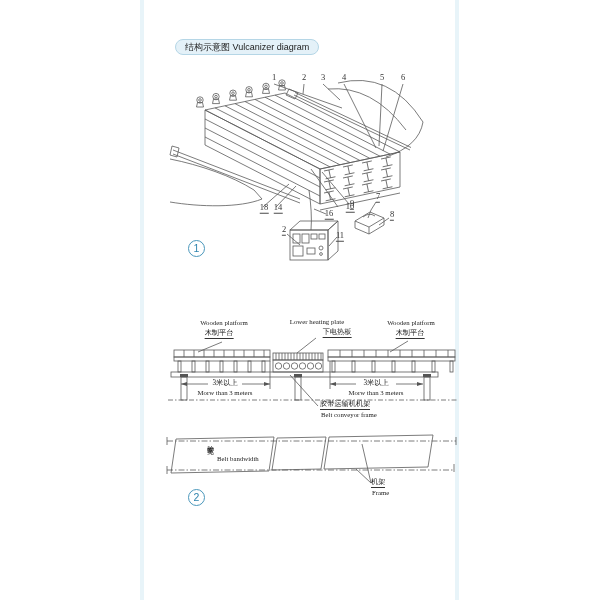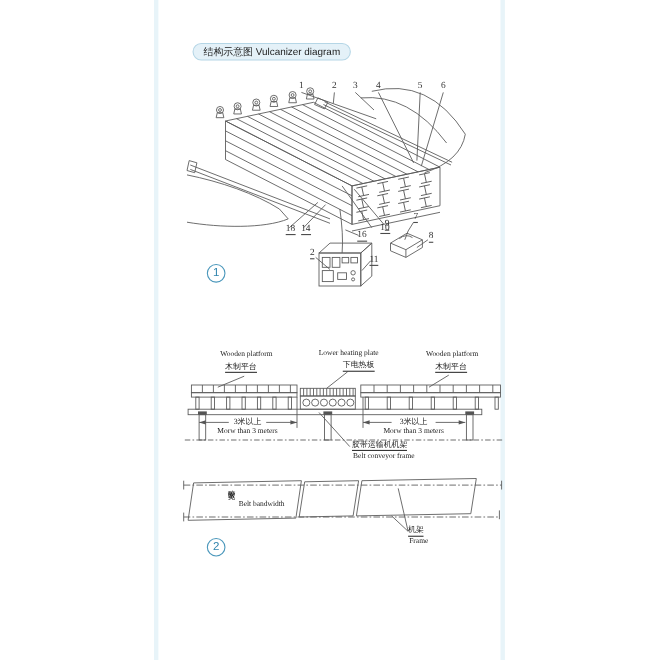--- a/index.html
+++ b/index.html
@@ -192,21 +192,21 @@
       <path d="M162,68 l6,-2 v4 z" fill="#555"></path>
     <line class="st" x1="228" y1="68" x2="255" y2="68"></line>
       <path d="M255,68 l-6,-2 v4 z" fill="#555"></path>
 
     <path class="st" d="M54,26 L30,36 M148,22 L129,37 M240,25 L222,36 M122,59 L150,90"></path>
   </svg>
 
   <div class="lbl c" style="left:224px;top:319px;">Wooden platform</div>
   <div class="lbl c zh u" style="left:219px;top:330px;">木制平台</div>
   <div class="lbl c" style="left:317px;top:318px;">Lower heating plate</div>
-  <div class="lbl c zh u" style="left:326px;top:329px;">下电热板</div>
+  <div class="lbl c zh u" style="left:337px;top:329px;">下电热板</div>
   <div class="lbl c" style="left:411px;top:319px;">Wooden platform</div>
   <div class="lbl c zh u" style="left:410px;top:330px;">木制平台</div>
   <div class="lbl c zh" style="left:225px;top:380px;">3米以上</div>
   <div class="lbl c" style="left:225px;top:389px;">Morw than 3 meters</div>
   <div class="lbl c zh" style="left:376px;top:380px;">3米以上</div>
   <div class="lbl c" style="left:376px;top:389px;">Morw than 3 meters</div>
   <div class="lbl zh u" style="left:320px;top:401px;">胶带运输机机架</div>
   <div class="lbl" style="left:321px;top:411px;">Belt conveyor frame</div>
 
   <svg class="draw" style="left:165px;top:428px;" width="295" height="90" viewBox="0 0 295 90">

